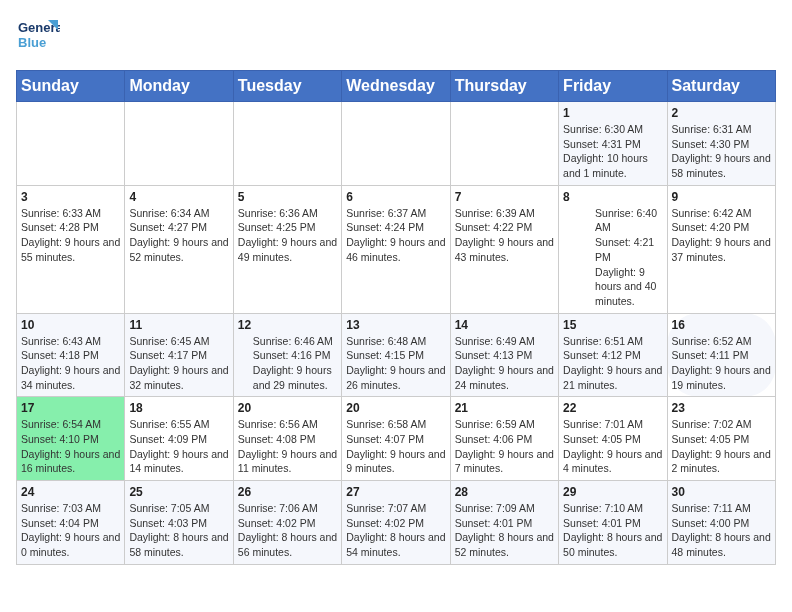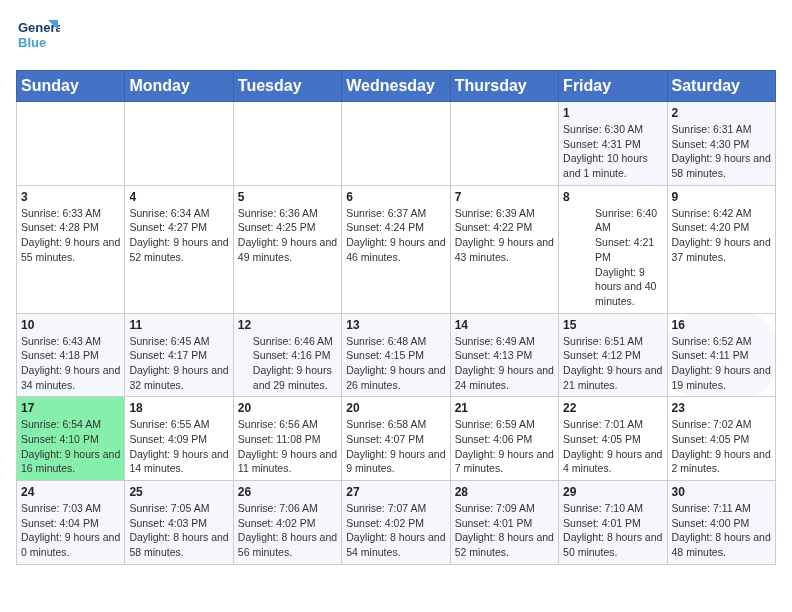--- a/index.html
+++ b/index.html
@@ -224,21 +224,21 @@
         </td>
         <td style="background: rgb(255, 255, 255);">
           <span class="day-number">18</span>
           <div class="day-info" style="white-space: pre-line;">Sunrise: 6:55 AM
 Sunset: 4:09 PM
 Daylight: 9 hours and 14 minutes.</div>
         </td>
         <td style="background: rgb(255, 255, 255);">
           <span class="day-number">20</span>
           <div class="day-info" style="white-space: pre-line;">Sunrise: 6:56 AM
-Sunset: 11:08 PM
+Sunset: 4:08 PM
 Daylight: 9 hours and 11 minutes.</div>
         </td>
         <td style="background: rgb(255, 255, 255);">
           <span class="day-number">20</span>
           <div class="day-info" style="white-space: pre-line;">Sunrise: 6:58 AM
 Sunset: 4:07 PM
 Daylight: 9 hours and 9 minutes.</div>
         </td>
         <td style="background: rgb(255, 255, 255);">
           <span class="day-number">21</span>

